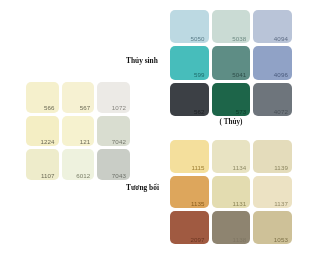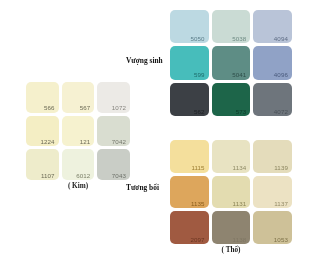--- a/index.html
+++ b/index.html
@@ -134,21 +134,20 @@
         <span class="swatch-code" style="color: rgb(107, 106, 85);">1107</span>
       </div>
       <div class="swatch" style="background: rgb(238, 242, 222);">
         <span class="swatch-code" style="color: rgb(123, 128, 105);">6012</span>
       </div>
       <div class="swatch" style="background: rgb(201, 205, 198);">
         <span class="swatch-code" style="color: rgb(109, 113, 105);">7043</span>
       </div>
 
     </div>
-    <div class="group-caption">( Kim)</div>
   </div>
 
   <div class="group" id="group-thuy">
     <div class="swatch-grid">
 
       <div class="swatch" style="background: rgb(188, 217, 226);">
         <span class="swatch-code" style="color: rgb(93, 127, 139);">5050</span>
       </div>
       <div class="swatch" style="background: rgb(202, 219, 212);">
         <span class="swatch-code" style="color: rgb(109, 138, 130);">5038</span>
@@ -171,20 +170,21 @@
         <span class="swatch-code" style="color: rgb(29, 32, 36);">562</span>
       </div>
       <div class="swatch" style="background: rgb(29, 101, 73);">
         <span class="swatch-code" style="color: rgb(12, 59, 40);">573</span>
       </div>
       <div class="swatch" style="background: rgb(110, 117, 124);">
         <span class="swatch-code" style="color: rgb(74, 81, 88);">4072</span>
       </div>
 
     </div>
+    <div class="group-caption">( Thủy)</div>
   </div>
 
   <div class="group" id="group-tho">
     <div class="swatch-grid">
 
       <div class="swatch" style="background: rgb(244, 223, 156);">
         <span class="swatch-code" style="color: rgb(156, 126, 51);">1115</span>
       </div>
       <div class="swatch" style="background: rgb(232, 227, 194);">
         <span class="swatch-code" style="color: rgb(142, 138, 100);">1134</span>
@@ -207,19 +207,18 @@
         <span class="swatch-code" style="color: rgb(107, 53, 32);">2097</span>
       </div>
       <div class="swatch" style="background: rgb(142, 132, 112);">
         <span class="swatch-code" style="color: rgba(95, 87, 69, 0.318);">1138</span>
       </div>
       <div class="swatch" style="background: rgb(206, 193, 152);">
         <span class="swatch-code" style="color: rgb(126, 114, 73);">1053</span>
       </div>
 
     </div>
-    <div class="group-caption">( Thổ)</div>
   </div>
 
-  <div class="relation-label" id="relation-tuong-sinh">Vượng sinh</div>
+  <div class="relation-label" id="relation-tuong-sinh">Thủy sinh</div>
   <div class="relation-label" id="relation-vuong-boi">Tương bổi</div>
 
 </div>
 
 </body></html>

